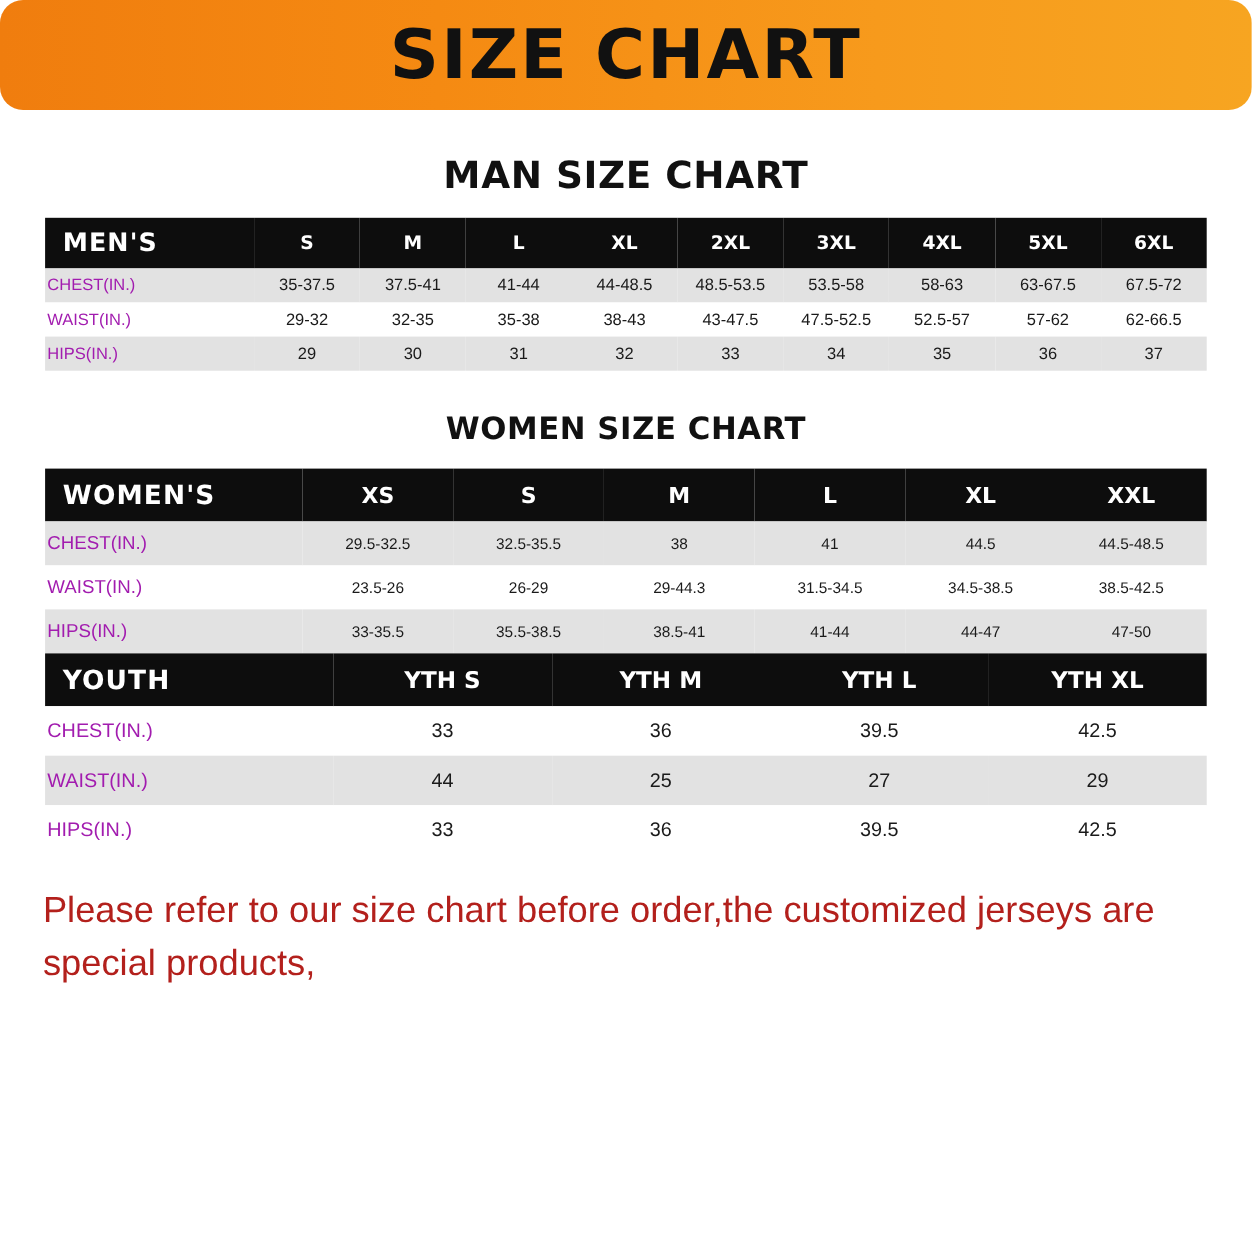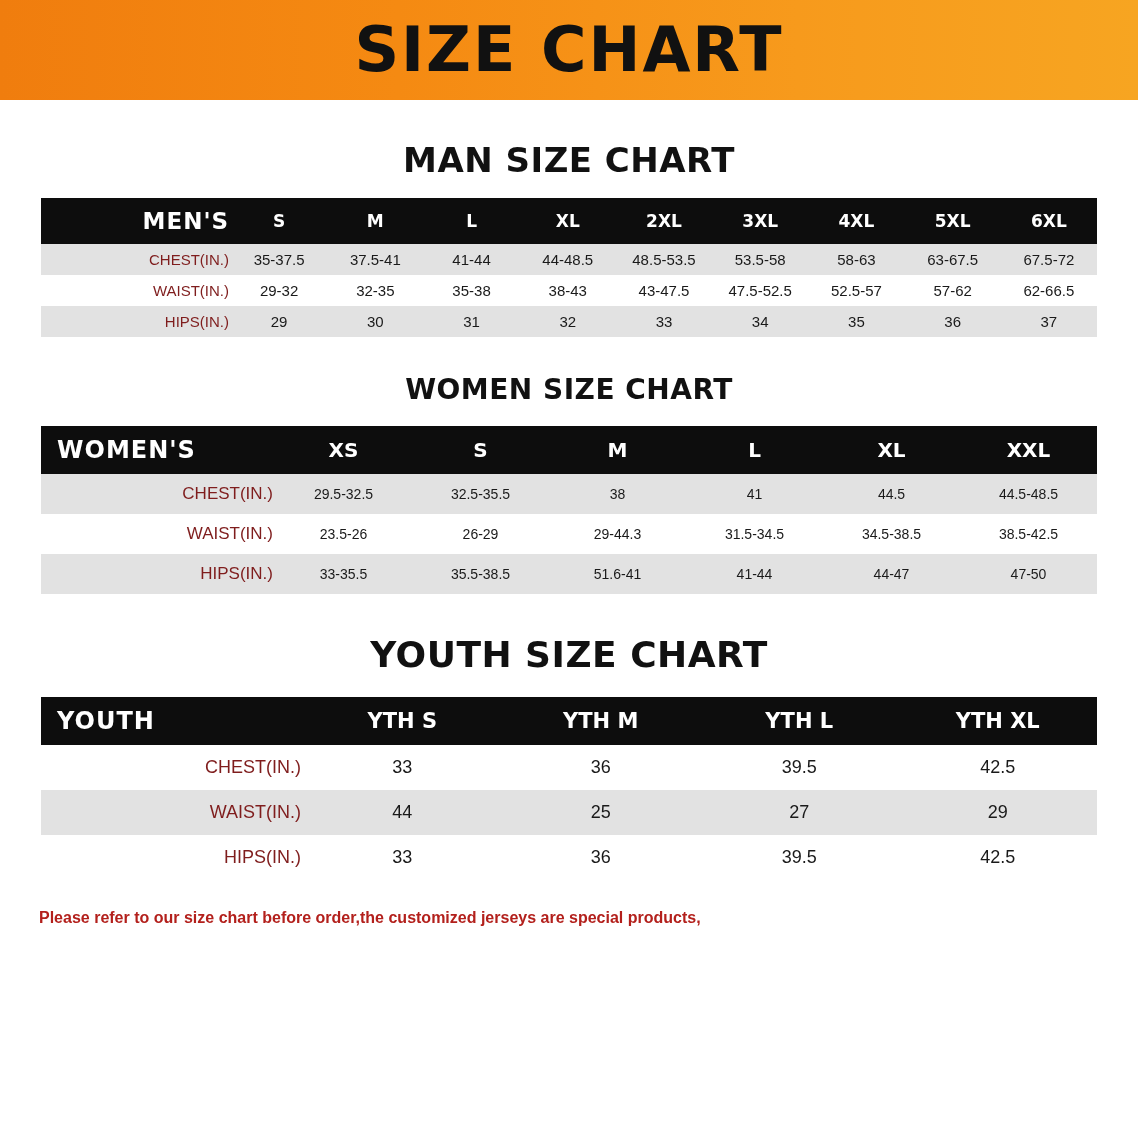--- a/index.html
+++ b/index.html
@@ -20,20 +20,21 @@
     background: #ffffff;
   }
 
   
   .banner {
     height: 100px;
     background: linear-gradient(90deg, #f07d0e 0%, #f58a12 35%, #f79a1c 70%, #f7a521 100%);
     display: flex;
     align-items: center;
     justify-content: center;
+    border-radius: 21px;
   }
   .banner-title {
     font-family: "DejaVu Sans", sans-serif;
     font-weight: bold;
     font-size: 62px;
     letter-spacing: 2px;
     color: #111111;
     line-height: 1;
     text-align: center;
   }
@@ -73,29 +74,29 @@
     padding-left: 16px;
     letter-spacing: 1px;
   }
   table.size-table tbody td {
     text-align: center;
     color: #1a1a1a;
     font-family: "Liberation Sans", sans-serif;
     padding: 7px 2px;
   }
   table.size-table tbody td.first-col {
-    text-align: right;
-    color: #7f1d1d;
+    text-align: left;
+    color: #a21caf;
   }
   tr.row-shade td { background: #e2e2e2; }
   tr.row-plain td { background: #ffffff; }
 
   
   #men-table thead th { font-size: 17px; }
-  #men-table thead th.first-col { font-size: 23px; text-align: right; }
+  #men-table thead th.first-col { font-size: 23px; }
   #men-table tbody td { font-size: 15px; }
   #men-table tbody td.first-col { font-size: 15px; }
 
   
   #women-table thead th { font-size: 20px; }
   #women-table thead th.first-col { font-size: 24px; }
   #women-table tbody td { font-size: 14px; padding: 10px 2px; }
   #women-table tbody td.first-col { font-size: 17px; }
 
   
@@ -104,23 +105,22 @@
   #youth-table tbody td { font-size: 18px; padding: 12px 2px; }
   #youth-table tbody td.first-col { font-size: 18px; }
 
   
   .footnote {
     margin: 26px auto 0 auto;
     width: 1060px;
     text-align: left;
     color: #b3201c;
     font-family: "Liberation Sans", sans-serif;
-    font-size: 16px;
+    font-size: 33px;
     line-height: 1.45;
-    font-weight: bold;
   }
   .footnote .ln { display: block; }
 </style>
 </head>
 <body>
 
 <div class="page">
 
   <div class="banner">
     <div class="banner-title">SIZE CHART</div>
@@ -214,30 +214,29 @@
           <td>26-29</td>
           <td>29-44.3</td>
           <td>31.5-34.5</td>
           <td>34.5-38.5</td>
           <td>38.5-42.5</td>
         </tr>
         <tr class="row-shade">
           <td class="first-col">HIPS(IN.)</td>
           <td>33-35.5</td>
           <td>35.5-38.5</td>
-          <td>51.6-41</td>
+          <td>38.5-41</td>
           <td>41-44</td>
           <td>44-47</td>
           <td>47-50</td>
         </tr>
       </tbody>
     </table>
   </div>
 
-  <div class="section-heading h-youth">YOUTH SIZE CHART</div>
   <div class="table-wrap">
     <table class="size-table" id="youth-table">
       <thead>
         <tr>
           <th class="first-col" style="width:244px">YOUTH</th>
           <th>YTH S</th>
           <th>YTH M</th>
           <th>YTH L</th>
           <th>YTH XL</th>
         </tr>

